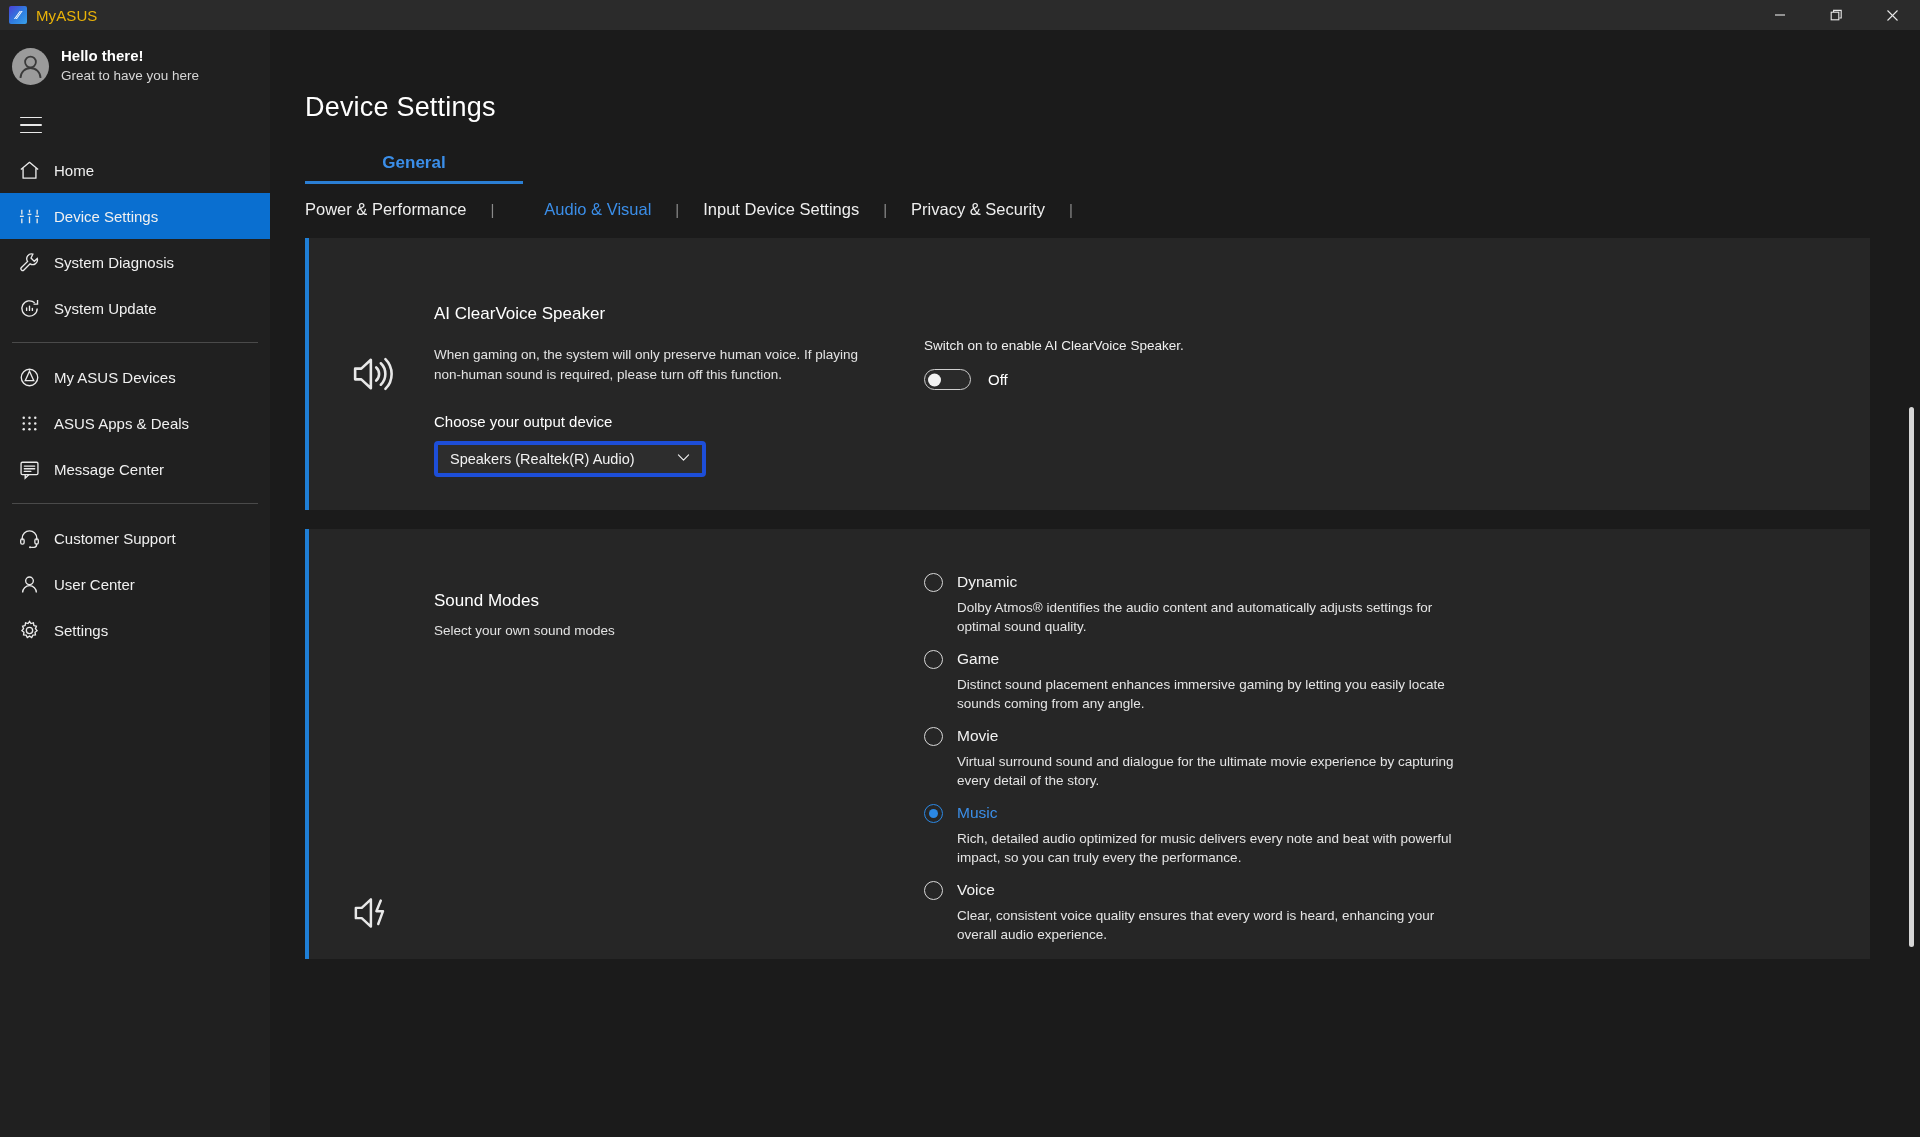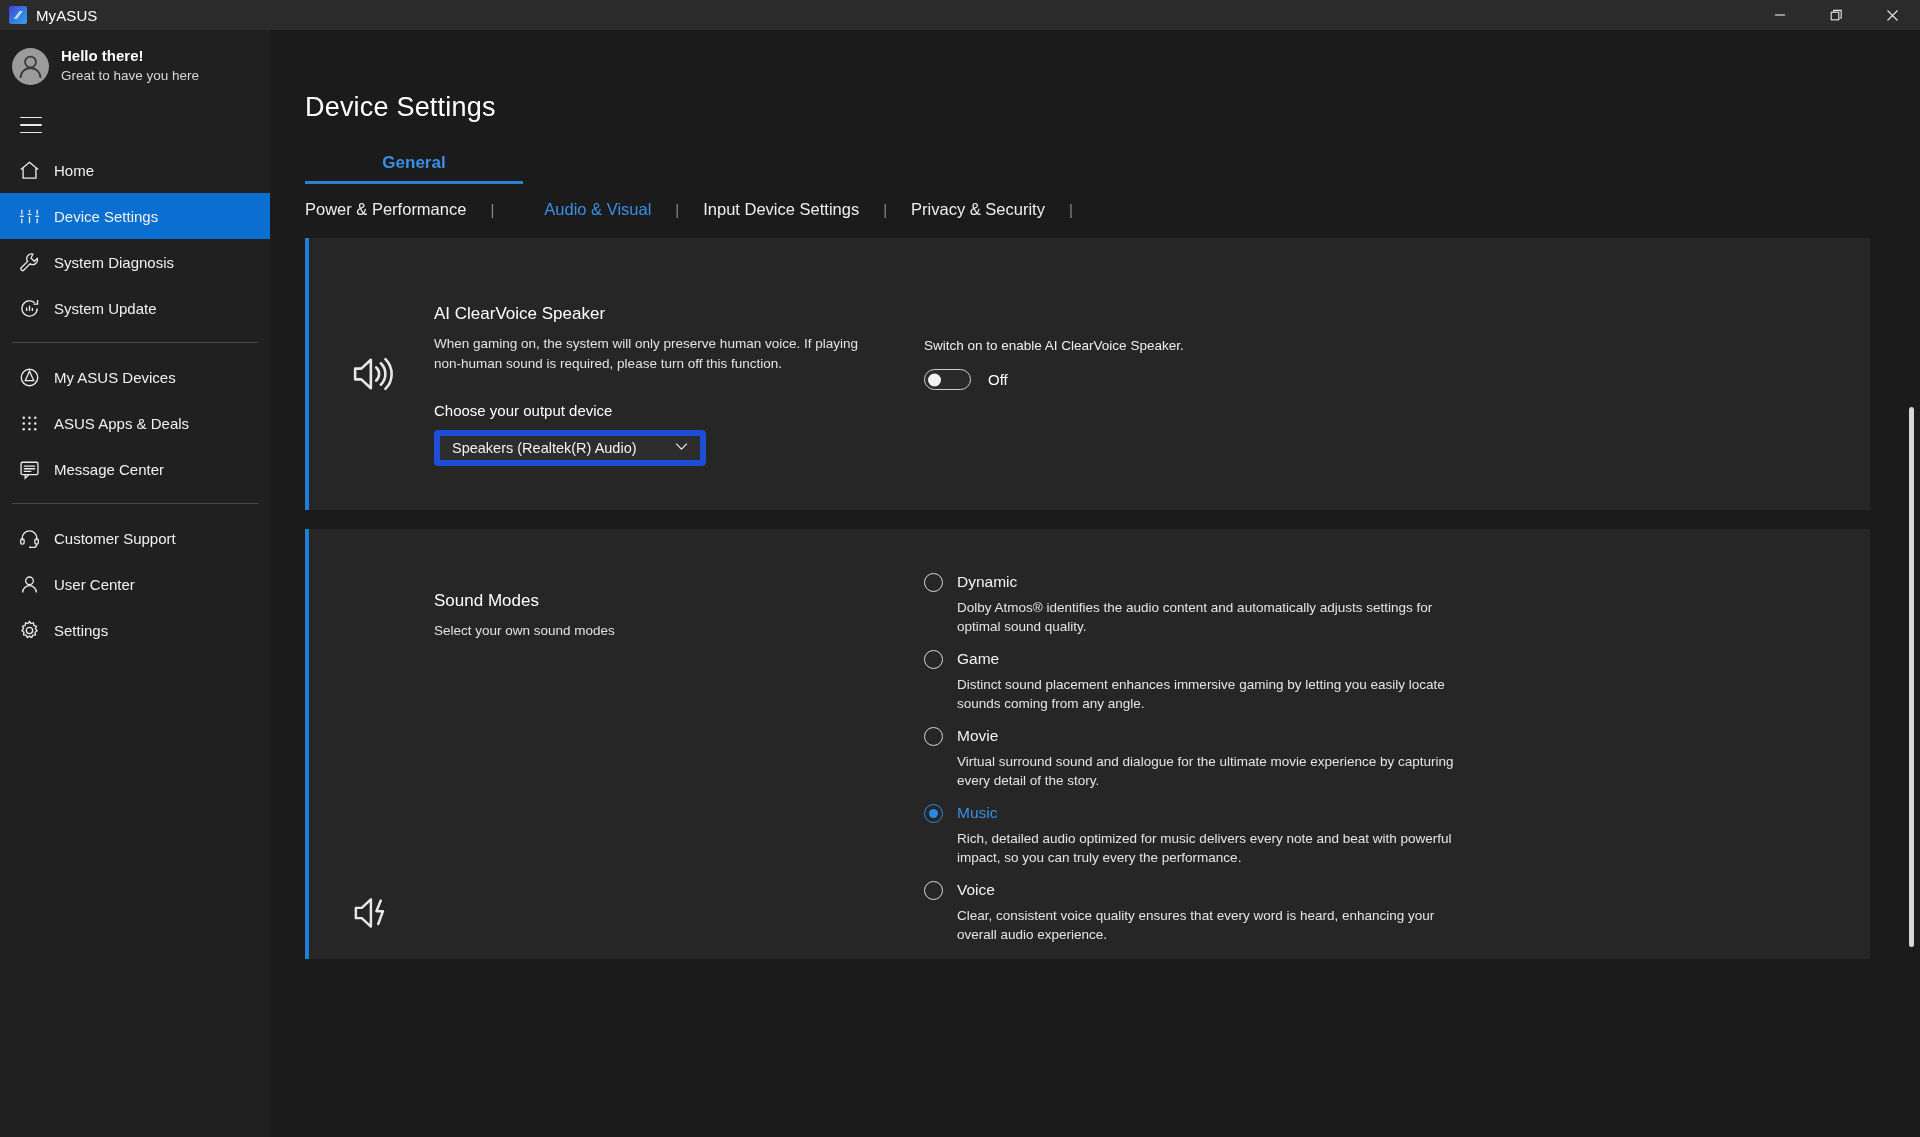--- a/index.html
+++ b/index.html
@@ -19,21 +19,21 @@
   }
   .app-logo {
     width: 18px; height: 18px; margin-left: 9px;
     background: linear-gradient(135deg, #4b3fd4 0%, #2f7fe0 55%, #3aa0e8 100%);
     border-radius: 2px;
     display: flex; align-items: center; justify-content: center;
     font-size: 11px; font-weight: bold; font-style: italic; color: #fff;
     line-height: 1;
   }
   .app-title {
-    margin-left: 9px; font-size: 15px; color: #ffffff; letter-spacing: .1px;
+    margin-left: 9px; font-size: 15px; color: #eab308; letter-spacing: .1px;
   }
   .winbtns { position: absolute; right: 0; top: 0; height: 30px; display: flex; }
   .winbtn {
     width: 56px; height: 30px;
     display: flex; align-items: center; justify-content: center;
     color: #e8e8e8;
   }
 
   
   .body-wrap { display: flex; height: 1107px; width: 100%; }
@@ -131,32 +131,32 @@
     display: flex; justify-content: center;
     color: #e8e8e8;
   }
   .card-1 .card-icon { align-items: center; }
   .card-2 .card-icon { align-items: flex-end; padding-bottom: 24px; }
 
   .card-body { flex: 1; display: flex; }
   .col-left { width: 490px; min-width: 490px; padding-top: 66px; }
   .col-right { flex: 1; padding-top: 100px; }
 
-  .feature-title { font-size: 17px; color: #ffffff; margin-bottom: 10px; }
+  .feature-title { font-size: 17px; color: #ffffff; margin-bottom: 21px; }
   .feature-desc {
     font-size: 13.5px; color: #e2e2e2; line-height: 20px;
     max-width: 437px;
   }
   .choose-label { font-size: 15px; color: #ffffff; margin-top: 28px; }
 
   .select-box {
     margin-top: 11px;
     width: 272px; height: 36px;
     background: #2d2d2d;
-    border: 6px solid #1d4ed8;
+    border: 4px solid #1d4ed8;
     border-radius: 4px;
     display: flex; align-items: center; justify-content: space-between;
     padding: 0 10px 0 12px;
     font-size: 14.5px; color: #f2f2f2;
   }
 
   .switch-caption { font-size: 13.5px; color: #efefef; }
   .switch-row { display: flex; align-items: center; margin-top: 16px; }
   .switch {
     width: 47px; height: 21px; border-radius: 11px;

